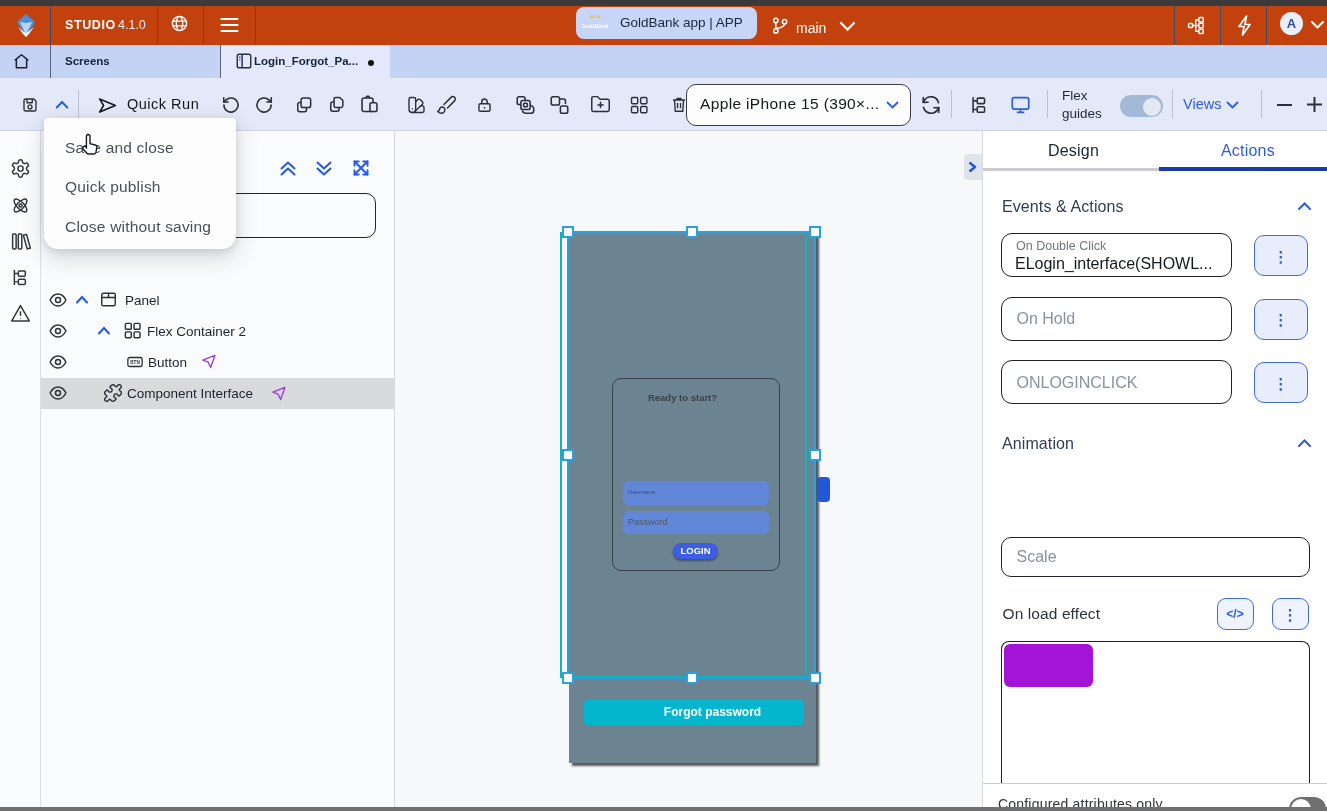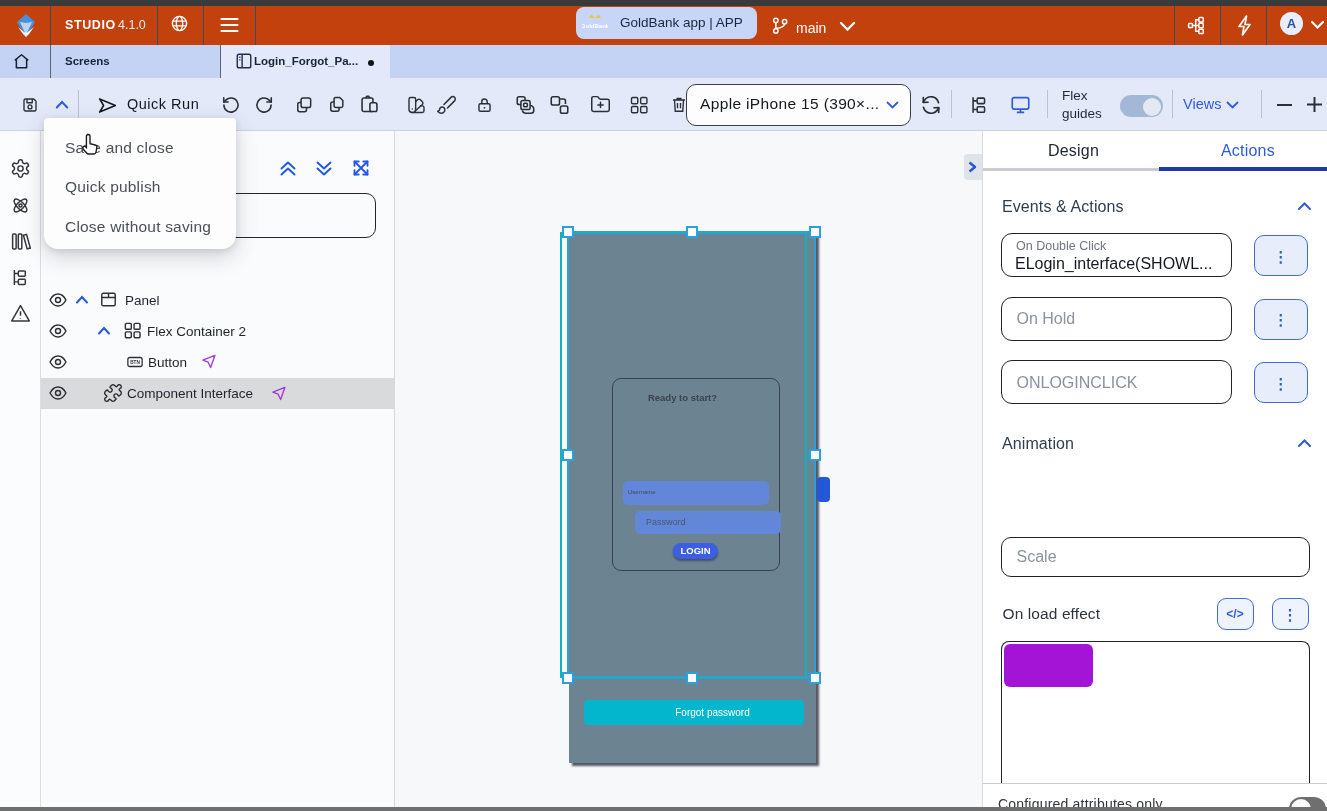--- a/index.html
+++ b/index.html
@@ -35,25 +35,25 @@
   .mi { position:absolute; left:21px; font-size:15.5px; letter-spacing:0.2px; color:#4b5056; white-space:nowrap; }
 
   
   #canvas { left:396px; top:147px; width:586px; height:508px; background:#f7f8fa; }
 
   #phone { position:absolute; left:173px; top:86px; width:247px; height:530px; background:#6c8492;
            box-shadow:3px 3px 2px rgba(30,36,44,.75); }
   #loginpanel { position:absolute; left:43px; top:145px; width:168px; height:193px; border:1.3px solid #39434c; border-radius:9px; }
   #uinput, #pinput { position:absolute; left:54px; width:146px; height:23.5px; background:#6287d8; border-radius:5px; color:#3d4c5c; }
   #uinput { top:248px; font-size:6px; line-height:23.5px; padding-left:5px; }
-  #pinput { top:277.5px; font-size:9px; line-height:23.5px; padding-left:11px; color:#49586a;margin-left:12px; }
+  #pinput { top:277.5px; font-size:9px; line-height:23.5px; padding-left:5px; color:#49586a; }
   #loginbtn { position:absolute; left:104px; top:310px; width:45px; height:16px; background:#3b5ee2; border-radius:8px;
               color:#fff; font-weight:bold; font-size:9.5px; text-align:center; line-height:16px; box-shadow:0 2px 2px rgba(20,25,35,.45); }
   #forgotbtn { position:absolute; left:14.5px; top:467px; width:220px; height:25px; background:#04b6cd; border-radius:4px;
-               color:#fff; font-weight:normal; font-size:10px; text-align:center; line-height:25px;padding-left:38px; }
+               color:#fff; font-weight:bold; font-size:12px; text-align:center; line-height:25px;padding-left:38px; }
   #ready { position:absolute; left:0; top:12.5px; width:139px; text-align:center; color:#39434c; font-weight:bold; font-size:9.5px; }
 
   #tealrect  { position:absolute; left:163.5px; top:84.5px; width:247px; height:446px; border:2.5px solid #10b2bc; }
   #azurerect { position:absolute; left:171px; top:83.5px; width:248.5px; height:448.5px; border:2.5px solid #2da0dc; }
   .handle { position:absolute; width:12px; height:12px; background:#fbfcfd; border:2px solid #2da0dc; }
   #bluetab { position:absolute; left:420.5px; top:330px; width:13px; height:25px; background:#2456d8; border-radius:4px; }
   #expander { position:absolute; left:567.5px; top:7px; width:18px; height:26px; background:#dfe3ea; border-radius:4px 0 0 4px; }
 
   
   #rightpanel { left:982px; top:131px; width:345px; height:676px; background:#ffffff; border-left:1px solid #d8dade; }

